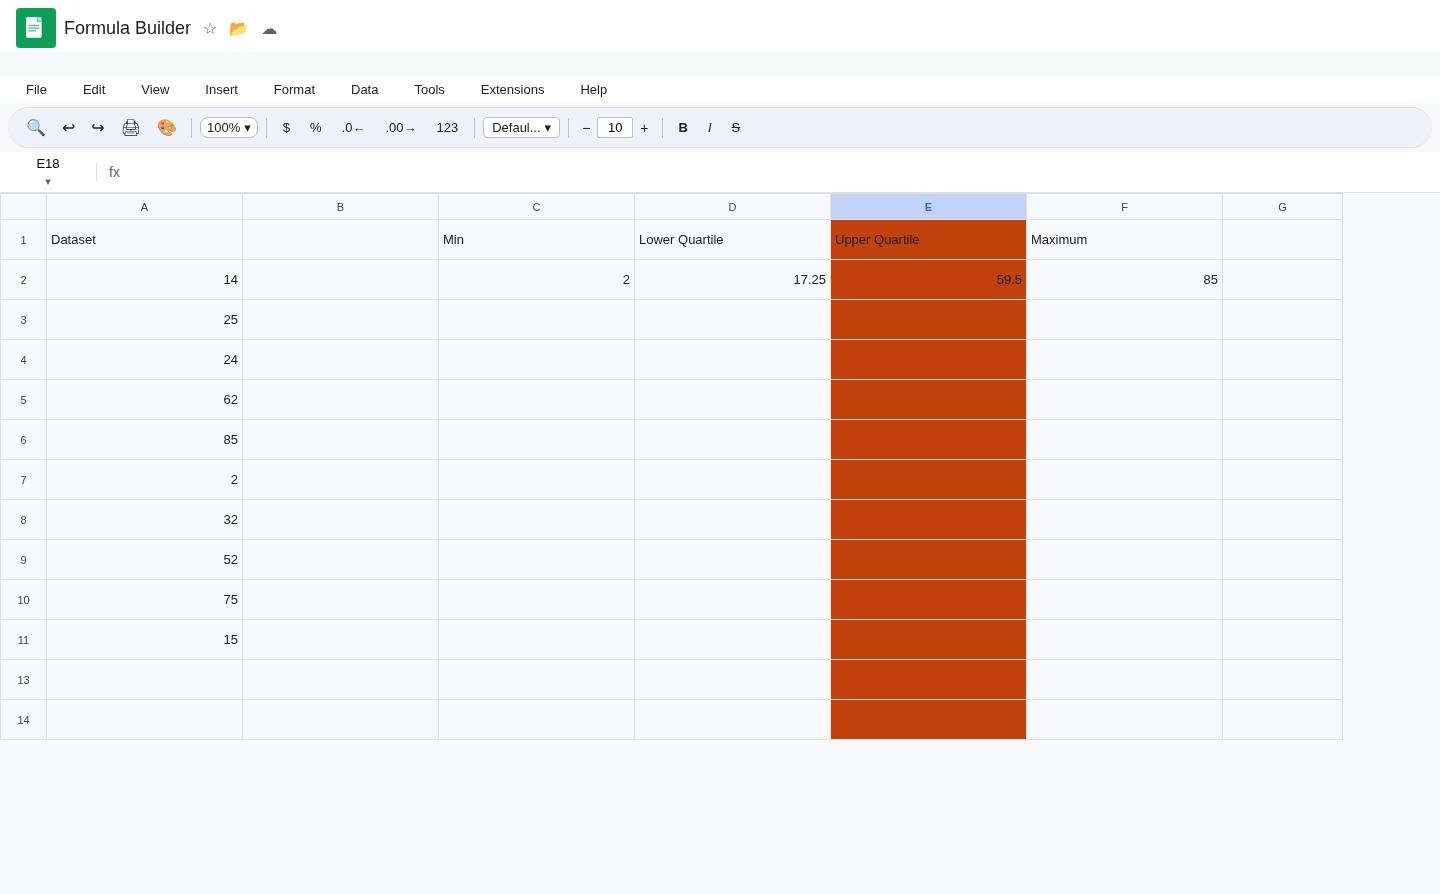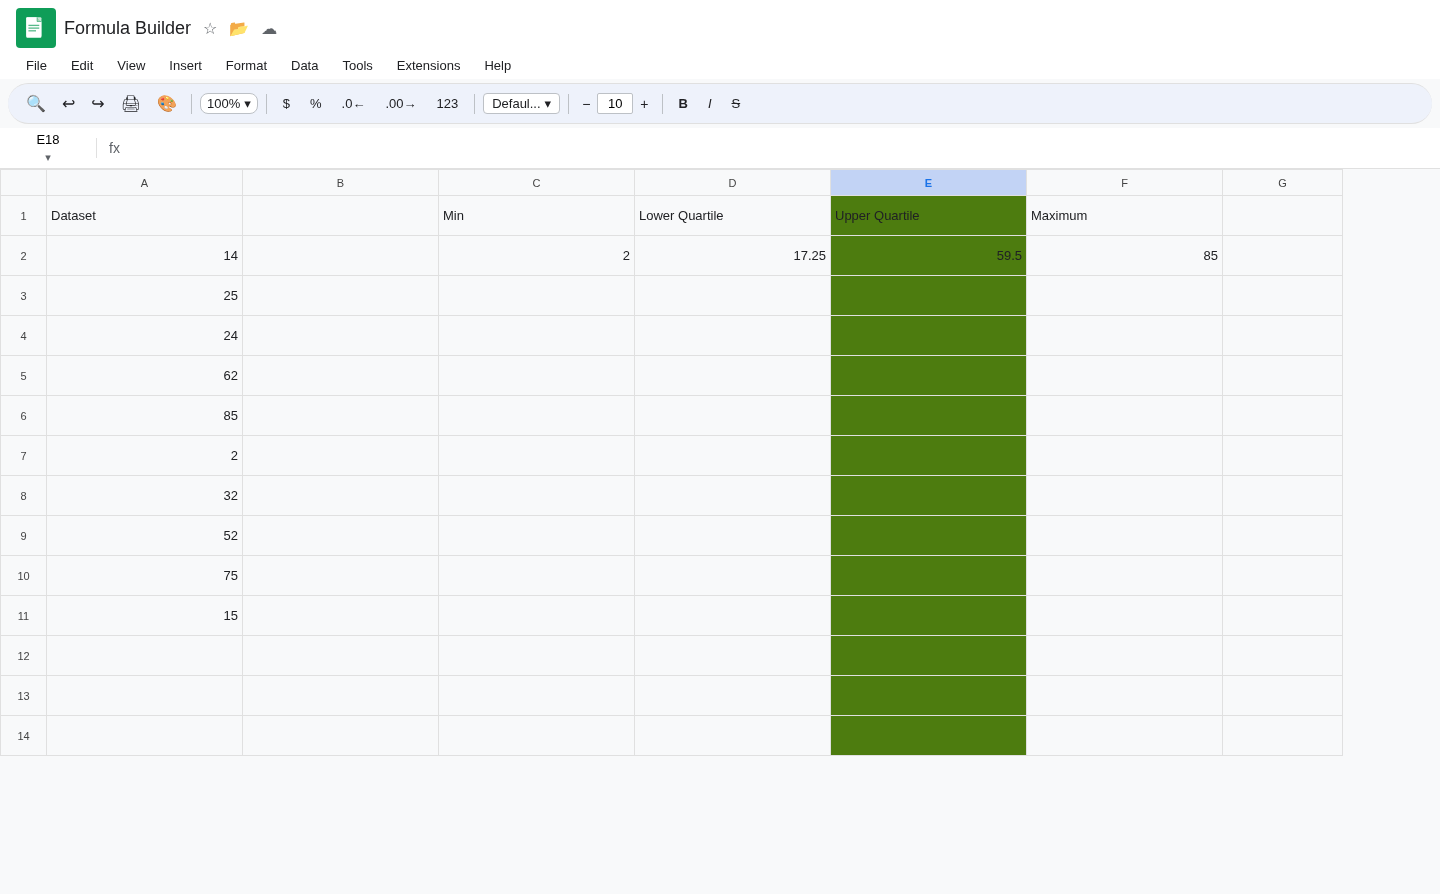--- a/index.html
+++ b/index.html
@@ -47,21 +47,22 @@
       cursor: pointer;
       color: #5f6368;
     }
 
     
     .menu-bar {
       display: flex;
       align-items: center;
       padding: 2px 16px;
       background: #fff;
-      gap: 4px;
+      gap: 16px;
+      margin-top: 24px;
     }
     .menu-item {
       padding: 4px 10px;
       border-radius: 4px;
       cursor: pointer;
       font-size: 13px;
       color: #202124;
     }
 
     
@@ -223,21 +224,21 @@
       height: 22px;
       padding: 0 4px;
       font-size: 13px;
       vertical-align: middle;
       white-space: nowrap;
       overflow: hidden;
     }
     .cell-number { text-align: right; }
     .cell-text { text-align: left; }
     .cell-selected-col {
-      background: #4d7c0f;
+      background: #c2410c;
     }
     .corner-cell {
       background: #f8f9fa;
       border: 1px solid #e0e0e0;
       width: 46px;
     }
 
     
     .col-a { width: 196px; }
     .col-b { width: 196px; }
@@ -469,30 +470,20 @@
           <td class="row-header">11</td>
           <td class="col-a cell-number">15</td>
           <td class="col-b cell-text"></td>
           <td class="col-c cell-text"></td>
           <td class="col-d cell-text"></td>
           <td class="col-e cell-selected-col cell-text"></td>
           <td class="col-f cell-text"></td>
           <td class="col-g cell-text"></td>
         </tr>
         <tr class="row-height">
-          <td class="row-header">12</td>
-          <td class="col-a cell-text"></td>
-          <td class="col-b cell-text"></td>
-          <td class="col-c cell-text"></td>
-          <td class="col-d cell-text"></td>
-          <td class="col-e cell-selected-col cell-text"></td>
-          <td class="col-f cell-text"></td>
-          <td class="col-g cell-text"></td>
-        </tr>
-        <tr class="row-height">
           <td class="row-header">13</td>
           <td class="col-a cell-text"></td>
           <td class="col-b cell-text"></td>
           <td class="col-c cell-text"></td>
           <td class="col-d cell-text"></td>
           <td class="col-e cell-selected-col cell-text"></td>
           <td class="col-f cell-text"></td>
           <td class="col-g cell-text"></td>
         </tr>
         <tr class="row-height">

